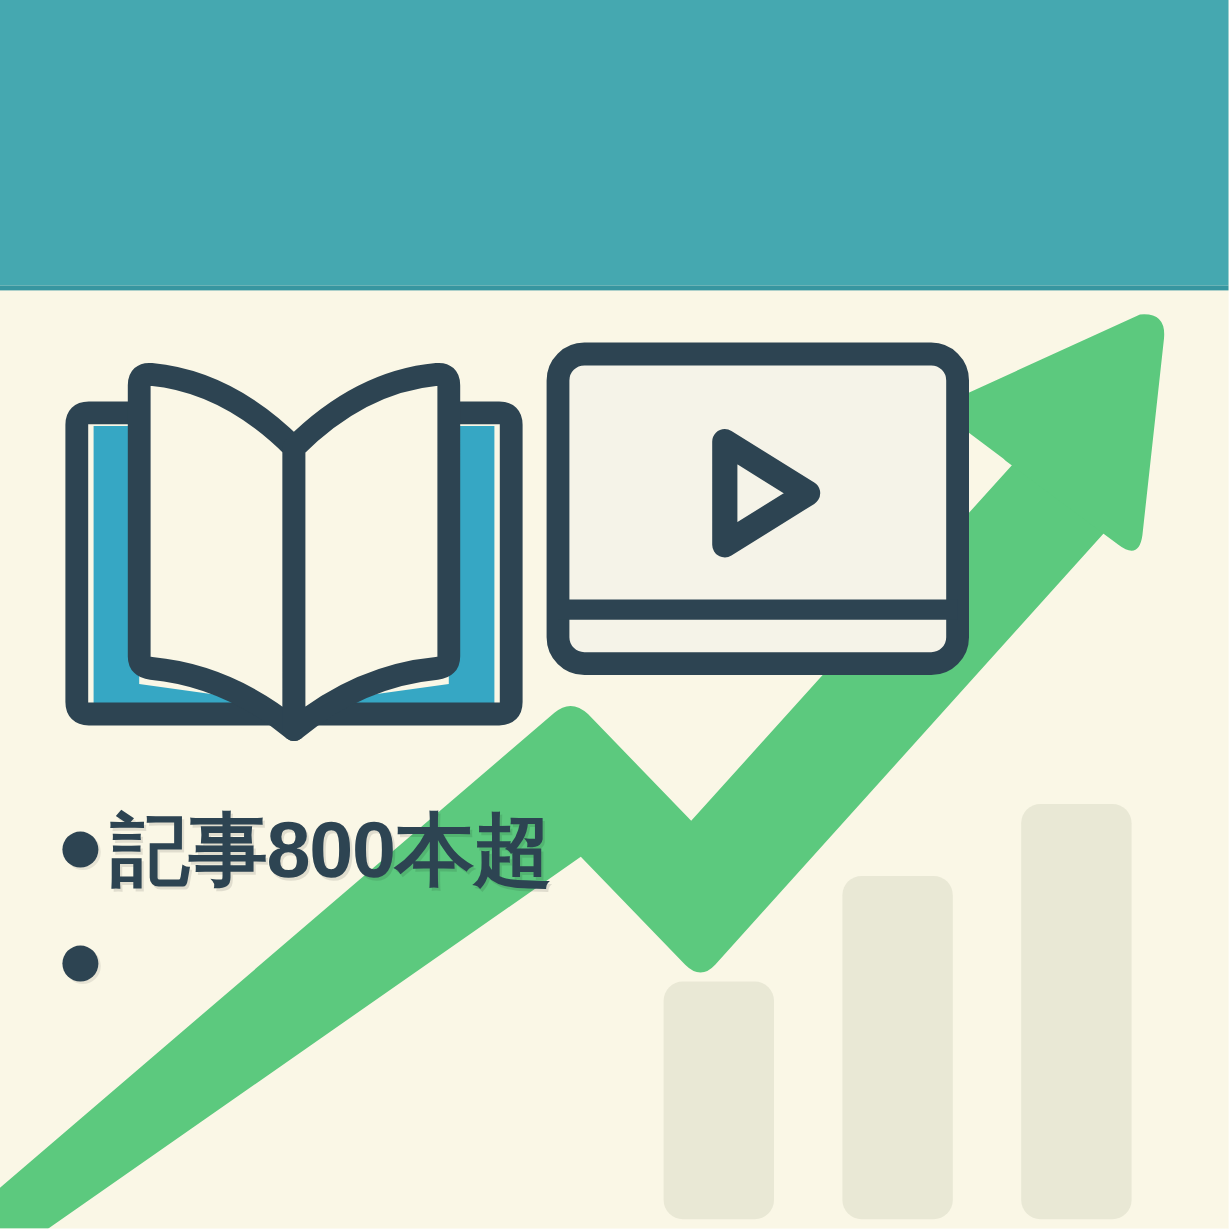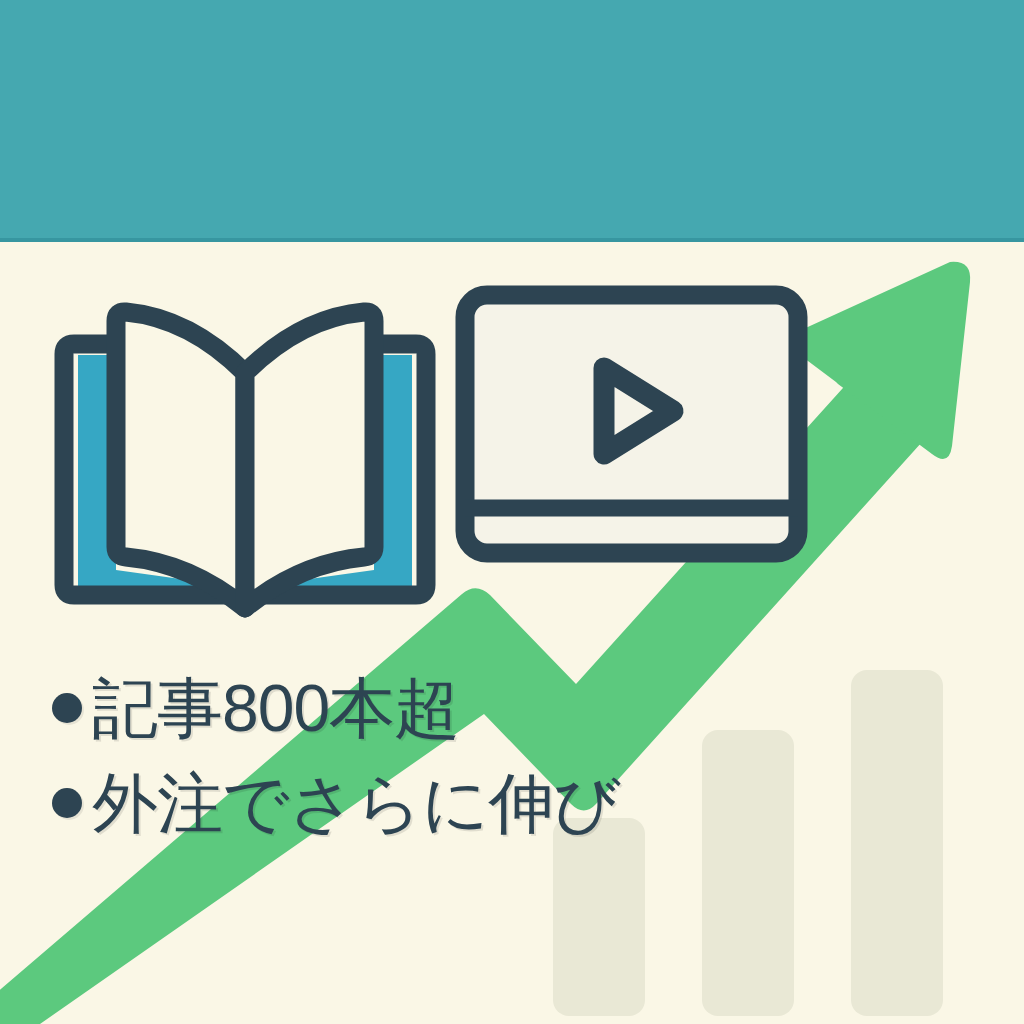--- a/index.html
+++ b/index.html
@@ -94,21 +94,21 @@
     height: 30px;
     border-radius: 50%;
     background: #2D4452;
     flex: 0 0 auto;
     margin-right: 10px;
     box-shadow: 2px 2px 0 rgba(0,0,0,0.08);
   }
   .bullet-text {
     color: #2D4452;
     font-size: 66px;
-    font-weight: normal;
+    font-weight: bold;
     line-height: 72px;
     white-space: nowrap;
     letter-spacing: -1px;
     text-shadow: 2px 2px 0 rgba(0,0,0,0.10);
   }
 </style>
 </head>
 <body>
 
 <div id="canvas">
@@ -215,17 +215,16 @@
     </g>
   </svg>
 
   <div id="bullet-list">
     <div class="bullet-row">
       <span class="bullet-dot"></span>
       <span class="bullet-text">記事800本超</span>
     </div>
     <div class="bullet-row">
       <span class="bullet-dot"></span>
-      <span class="bullet-text">外注でさらに伸び</span>
     </div>
   </div>
 
 </div>
 
 </body></html>

